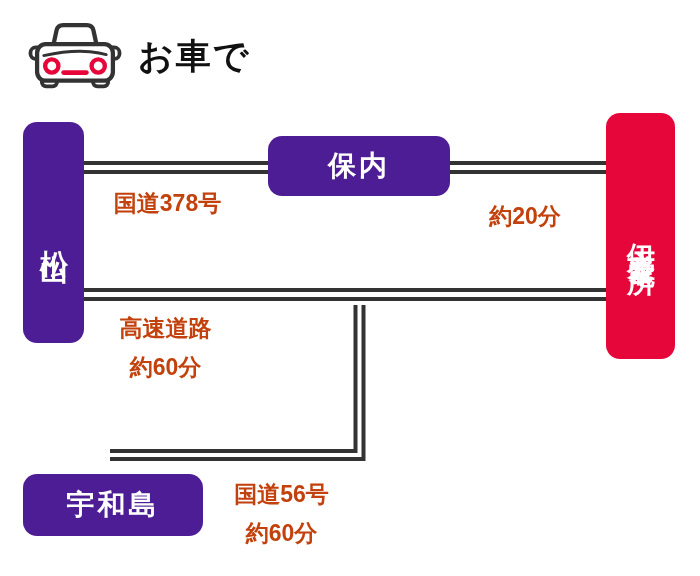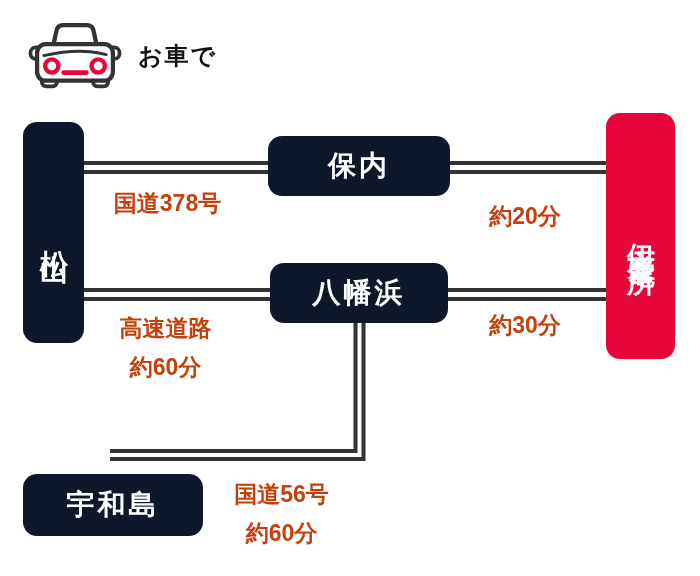--- a/index.html
+++ b/index.html
@@ -3,26 +3,26 @@
 <meta charset="utf-8">
 <style>
   html,body{margin:0;padding:0;background:#fff;}
   .canvas{
     position:relative;width:700px;height:576px;background:#ffffff;
     font-family:"Liberation Sans","DejaVu Sans",sans-serif;overflow:hidden;
   }
   
   .header{position:absolute;left:26px;top:20px;display:flex;align-items:center;gap:14px;z-index:3;}
   .car-icon{width:98px;height:72px;display:block;}
-  .header-title{font-size:24px;font-weight:700;color:#111;letter-spacing:2px;line-height:72px;text-align:right;}
+  .header-title{font-size:35px;font-weight:700;color:#111;letter-spacing:2px;line-height:72px;text-align:right;}
   
   .lines{position:absolute;left:0;top:0;z-index:1;}
   
   .node{
-    position:absolute;background:#0f172a;color:#fff;border-radius:14px;
+    position:absolute;background:#4c1d95;color:#fff;border-radius:14px;
     display:flex;align-items:center;justify-content:center;
     font-weight:700;z-index:2;
   }
   .node.h{font-size:28px;letter-spacing:3px;}
   .node.v{writing-mode:vertical-rl;text-orientation:upright;font-size:28px;letter-spacing:6px;}
   .node-matsuyama{left:23px;top:122px;width:61px;height:221px;}
   .node-honai{left:268px;top:136px;width:182px;height:60px;}
   .node-yawatahama{left:270px;top:263px;width:178px;height:60px;}
   .node-uwajima{left:23px;top:426px;width:180px;height:62px;margin-top:48px;}
   .node-ikata{left:606px;top:113px;width:69px;height:246px;background:#e60639;letter-spacing:4px;font-size:27px;}
@@ -72,35 +72,31 @@
 
     <line x1="54" y1="290" x2="641" y2="290" stroke="#333333" stroke-width="4"></line>
     <line x1="54" y1="299" x2="641" y2="299" stroke="#333333" stroke-width="4"></line>
 
     <path d="M 355.5 305 L 355.5 451 L 110 451" fill="none" stroke="#333333" stroke-width="4" stroke-linejoin="miter"></path>
     <path d="M 363.5 305 L 363.5 459 L 110 459" fill="none" stroke="#333333" stroke-width="4" stroke-linejoin="miter"></path>
   </svg>
 
   <div class="node v node-matsuyama">松山</div>
   <div class="node h node-honai">保内</div>
-  <div class="node h node-yawatahama">八幡浜</div>
   <div class="node h node-uwajima">宇和島</div>
   <div class="node v node-ikata">伊方発電所</div>
 
   <div class="route-label rl-1">
     <div>国道378号</div>
   </div>
   <div class="route-label rl-2">
     <div>約20分</div>
   </div>
   <div class="route-label rl-3">
     <div>高速道路</div>
     <div>約60分</div>
   </div>
-  <div class="route-label rl-4">
-    <div>約30分</div>
-  </div>
   <div class="route-label rl-5">
     <div>国道56号</div>
     <div>約60分</div>
   </div>
 
 </div>
 
 </body></html>

